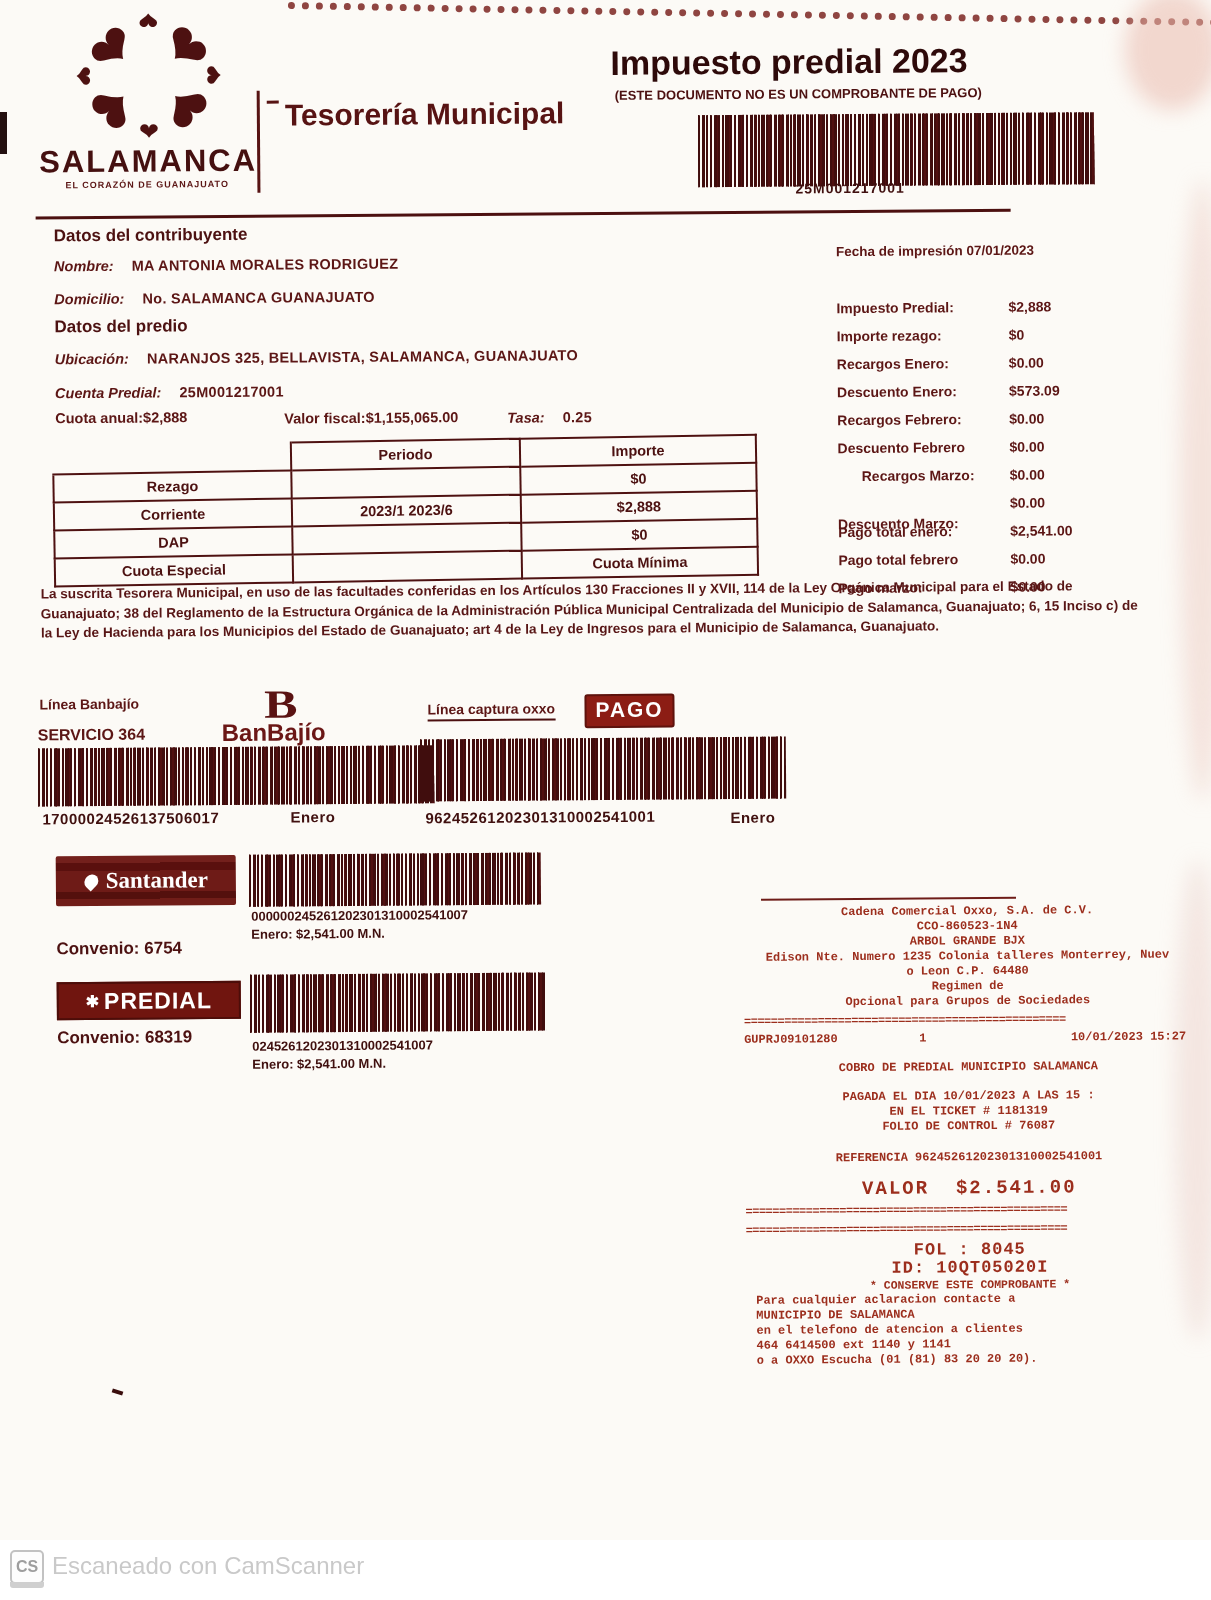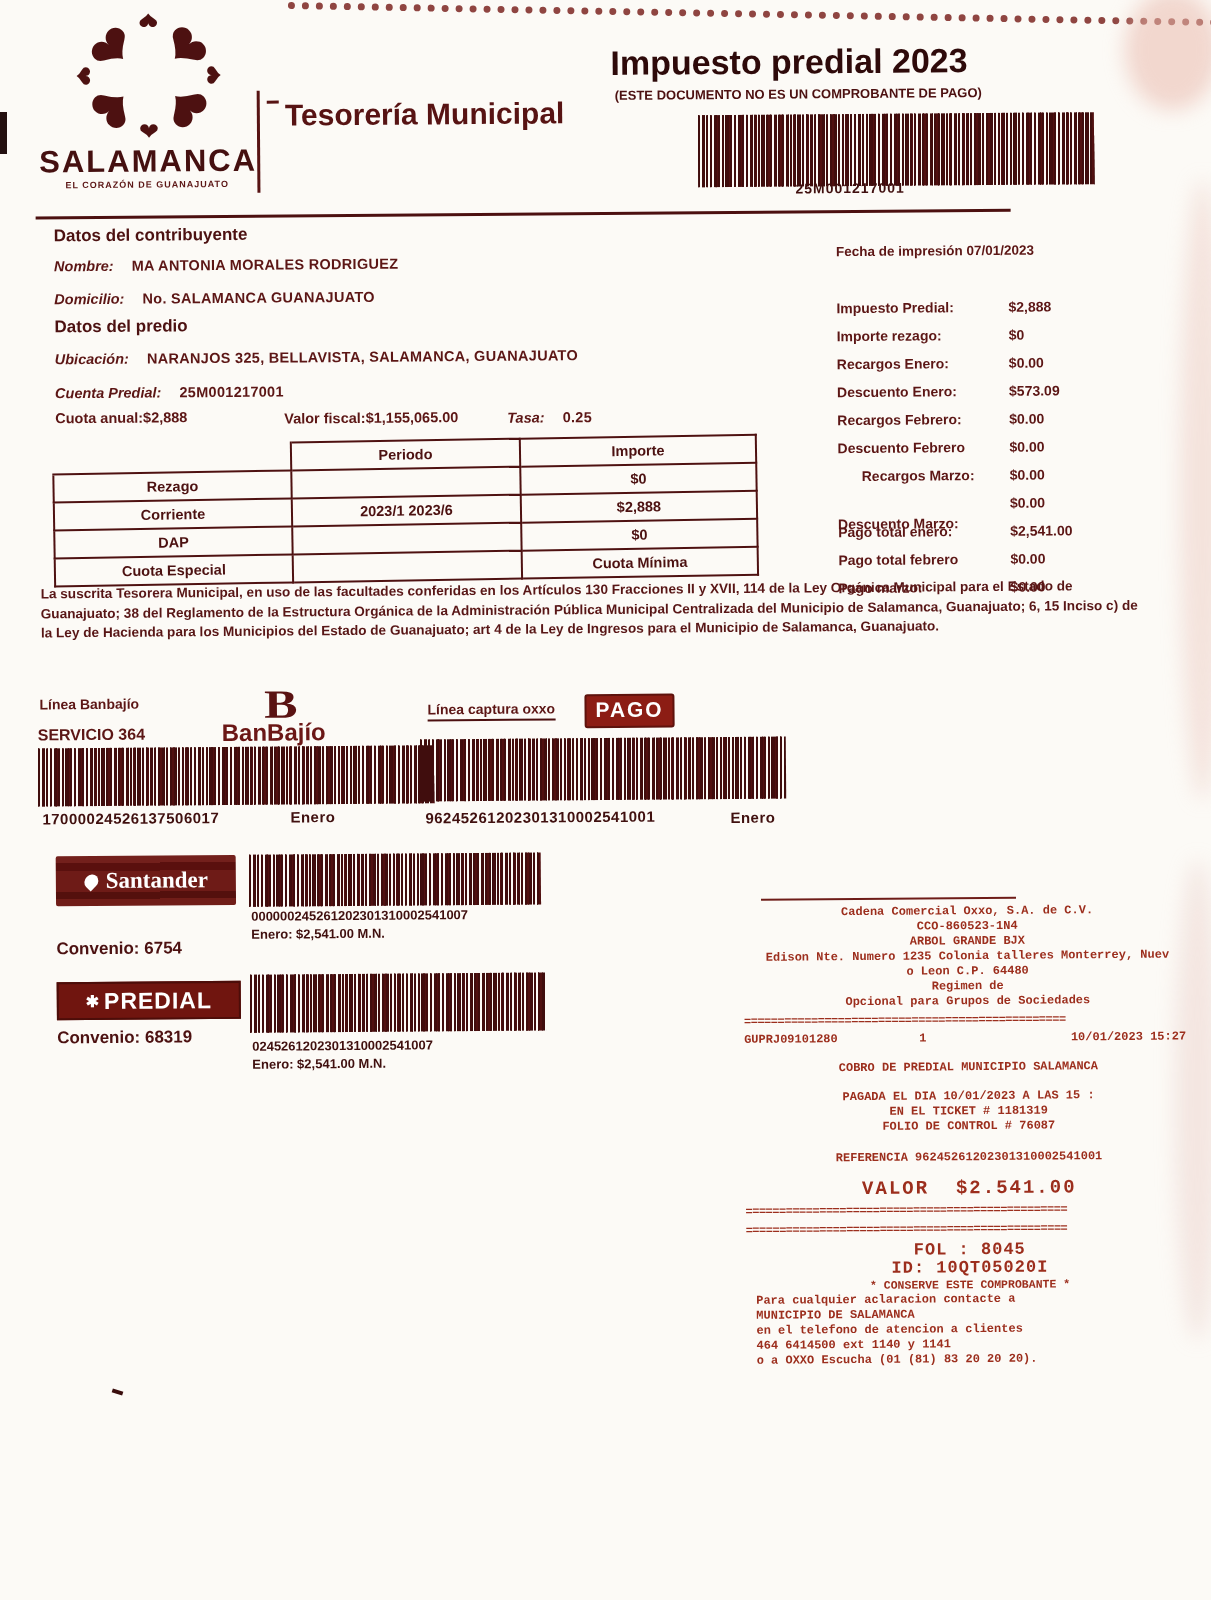--- a/index.html
+++ b/index.html
@@ -273,13 +273,18 @@
       <div class="rc-c rc-med">ID: 10QT05020I</div>
       <div class="rc-c rc-sm">* CONSERVE ESTE COMPROBANTE *</div>
       <div class="rc-l">Para cualquier aclaracion contacte a</div>
       <div class="rc-l">MUNICIPIO DE SALAMANCA</div>
       <div class="rc-l">en el telefono de atencion a clientes</div>
       <div class="rc-l">464 6414500 ext 1140 y 1141</div>
       <div class="rc-l">o a OXXO Escucha (01 (81) 83 20 20 20).</div>
     </div>
   </div>
 
+  <div class="cam-footer">
+    <div class="cs-badge">CS</div>
+    <div class="cs-lip"></div>
+    <div class="cam-text">Escaneado con CamScanner</div>
+  </div>
 </div>
 
 </body></html>

